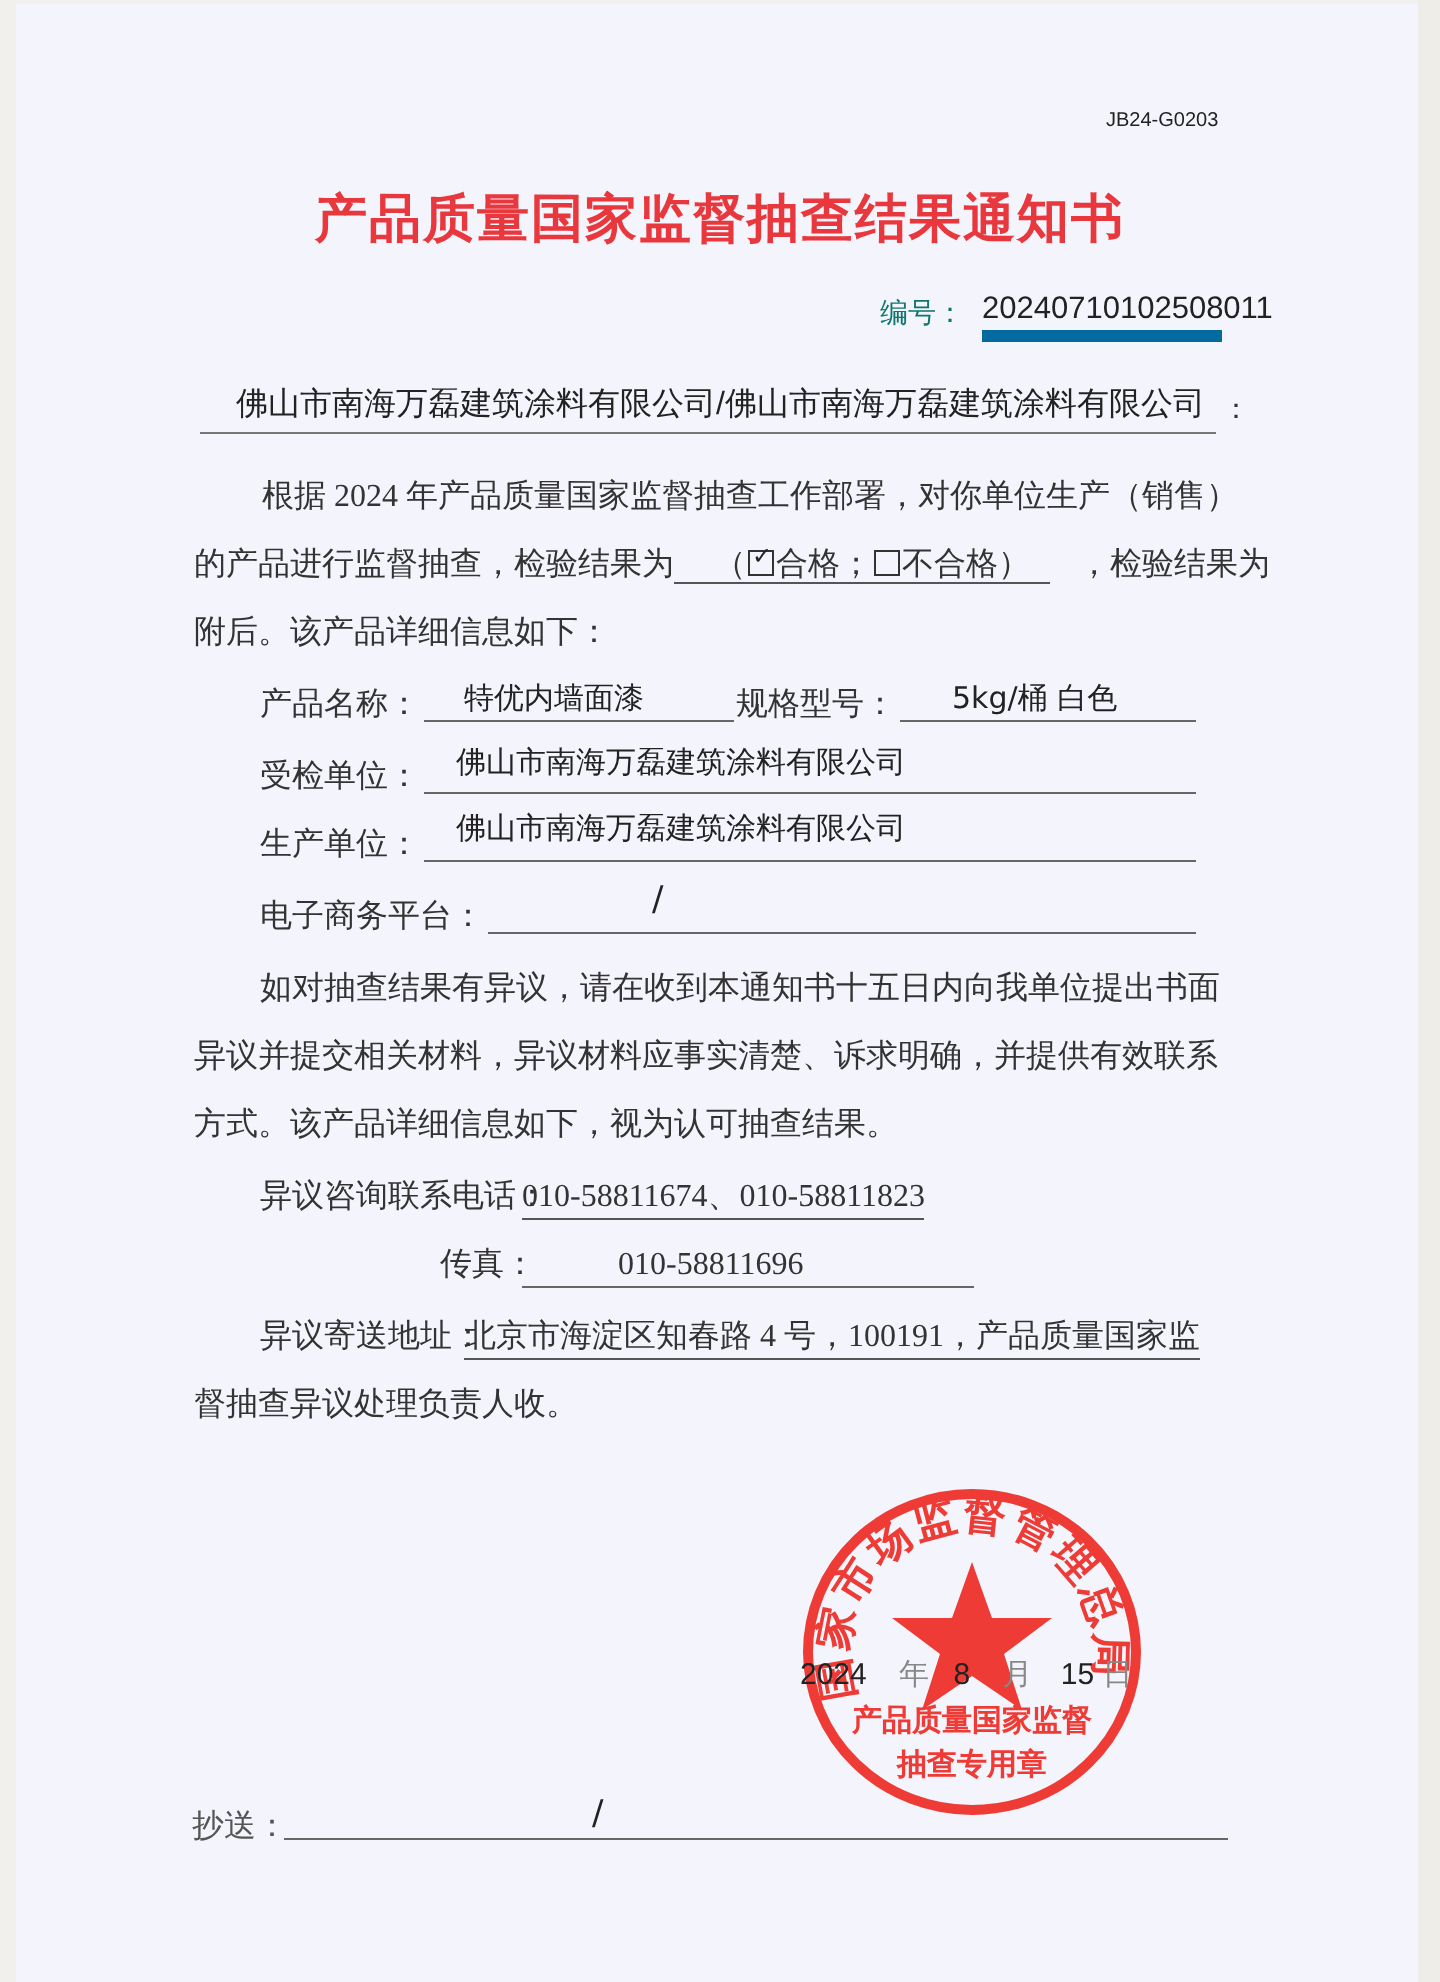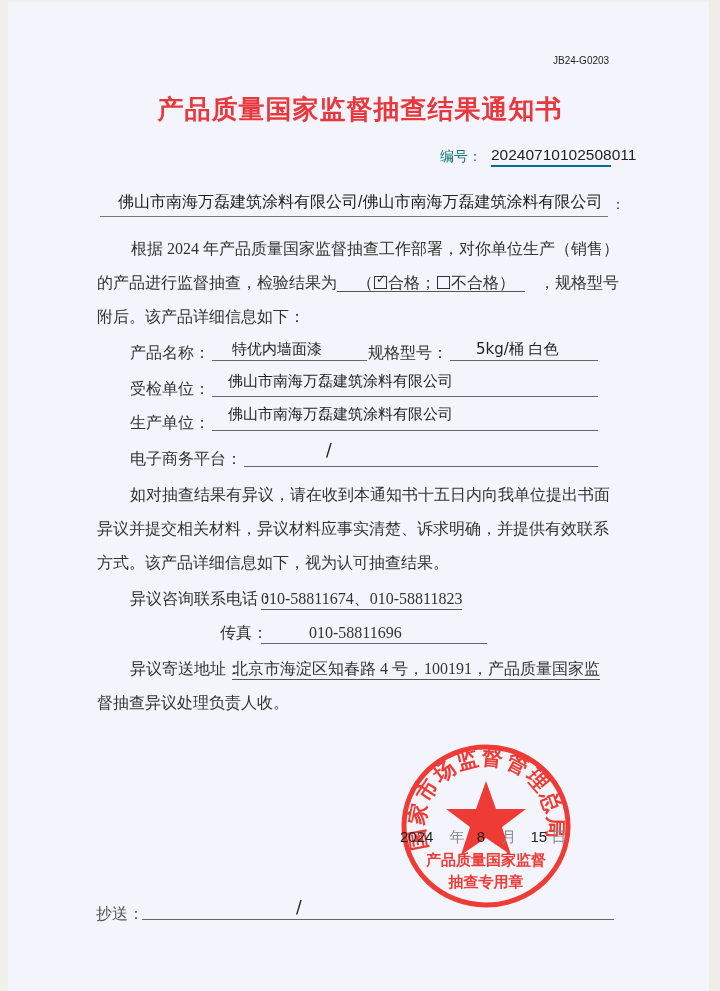--- a/index.html
+++ b/index.html
@@ -22,21 +22,21 @@
     .sans { font-family: "Liberation Sans", "DejaVu Sans", sans-serif; }
     .serif { font-family: "Liberation Serif", "DejaVu Serif", serif; }
     .doc-code { left: 553px; top: 55px; font-size: 10px; color: #222; }
     .title {
       left: 0; top: 92px; width: 720px; text-align: center;
       font-size: 26px; font-weight: bold; color: #e8383d; letter-spacing: 1px; font-family: Liberation Mono, monospace;
     }
     .serial-label { left: 440px; top: 148px; font-size: 14px; color: #0f766e; font-family: Liberation Mono, monospace; }
     .serial-value {
       left: 491px; top: 146px; font-size: 15.5px; color: #222;
-      border-bottom: 2px solid #0369a1; padding: 0 0 1px 0; width: 120px; overflow: visible;
+      border-bottom: 6px solid #0369a1; padding: 0 0 1px 0; width: 120px; overflow: visible;
     }
     .recipient {
       left: 118px; top: 192px; font-size: 16px; color: #222;
     }
     .recipient-line {
       left: 100px; top: 216px; width: 508px; height: 0; border-top: 1px solid #777;
     }
     .para { font-size: 16px; color: #333; line-height: 16px; }
     .uline { border-bottom: 1px solid #555; }
     .fill { color: #222; font-family: "DejaVu Sans", "Liberation Sans", sans-serif; font-size: 15px; }
@@ -66,21 +66,21 @@
 
 <div class="abs sans serial-label">编号：</div>
 <div class="abs sans serial-value">20240710102508011</div>
 
 <div class="abs sans recipient">佛山市南海万磊建筑涂料有限公司/佛山市南海万磊建筑涂料有限公司</div>
 <div class="abs recipient-line"></div>
 <div class="abs sans" style="left:611px;top:196px;font-size:14px;color:#333;">：</div>
 
 <div class="abs para serif" style="left:131px;top:241px;">根据 2024 年产品质量国家监督抽查工作部署，对你单位生产（销售）</div>
 <div class="abs para serif" style="left:97px;top:275px;">
-  <span>的产品进行监督抽查，检验结果为</span><span class="uline" style="display:inline-block;width:188px;"><span style="margin-left:20px;">（</span><span class="checkbox"><span class="tick">✓</span></span><span>合格；</span><span class="checkbox"></span><span>不合格）</span></span><span style="margin-left:14px;">，规格型号</span>
+  <span>的产品进行监督抽查，检验结果为</span><span class="uline" style="display:inline-block;width:188px;"><span style="margin-left:20px;">（</span><span class="checkbox"><span class="tick">✓</span></span><span>合格；</span><span class="checkbox"></span><span>不合格）</span></span><span style="margin-left:14px;">，检验结果为</span>
 </div>
 <div class="abs para serif" style="left:97px;top:309px;">附后。该产品详细信息如下：</div>
 
 <div class="abs para serif" style="left:130px;top:345px;">产品名称：</div>
 <div class="abs fill" style="left:232px;top:340px;">特优内墙面漆</div>
 <div class="field-line" style="left:212px;top:360px;width:155px;"></div>
 <div class="abs para serif" style="left:368px;top:345px;">规格型号：</div>
 <div class="abs fill serif" style="left:476px;top:340px;">5kg/桶  白色</div>
 <div class="field-line" style="left:450px;top:360px;width:148px;"></div>
 

